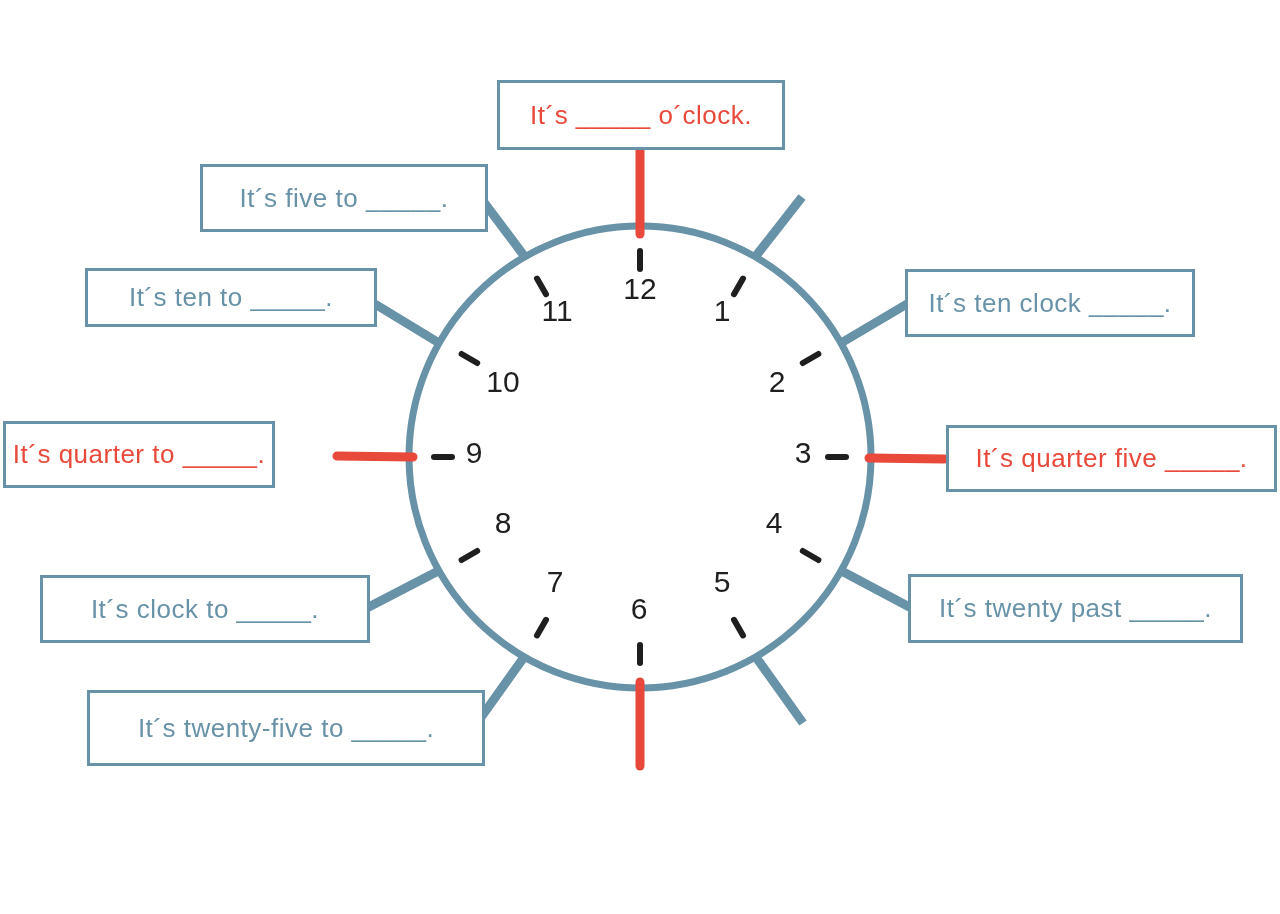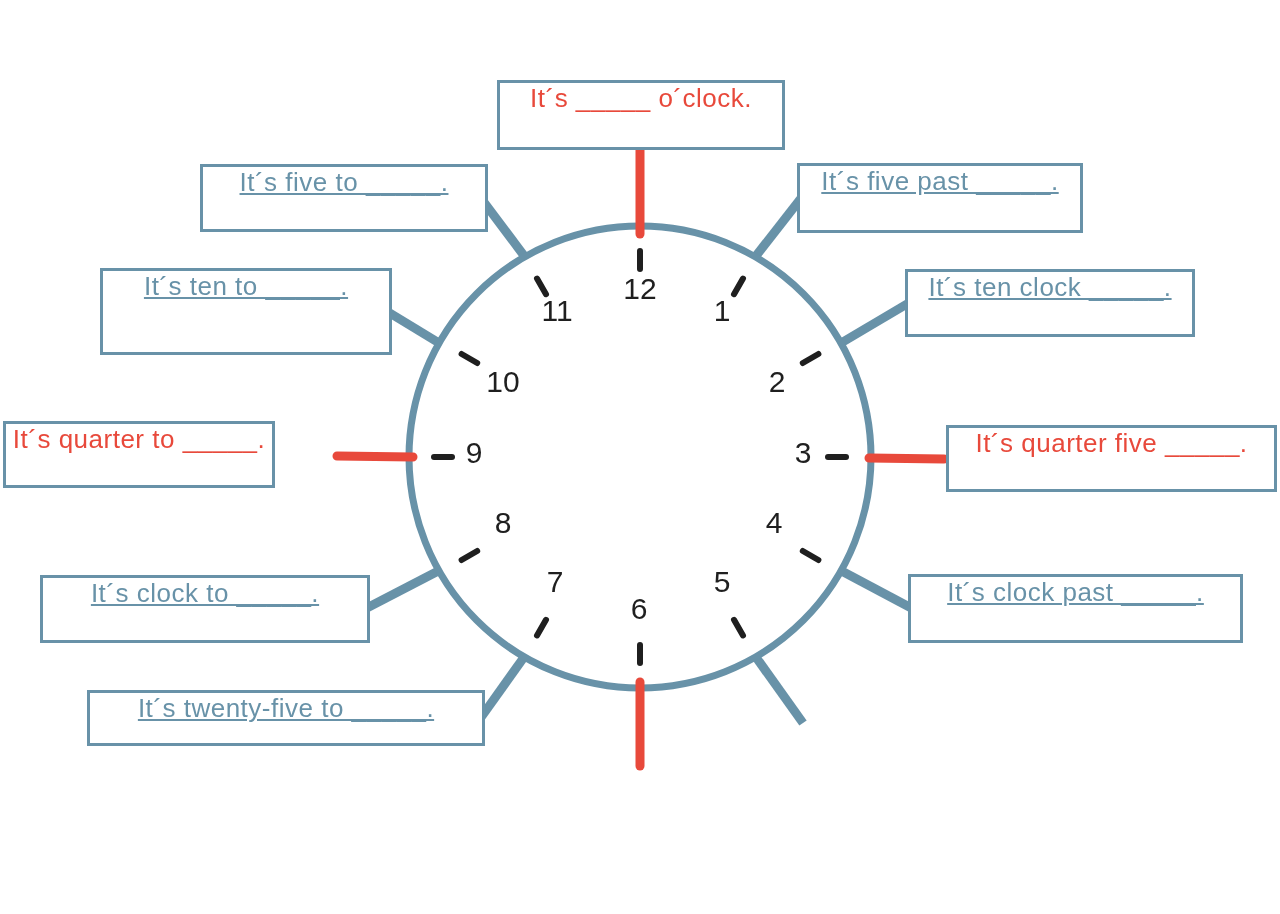--- a/index.html
+++ b/index.html
@@ -26,27 +26,27 @@
     font-family:"Liberation Sans", sans-serif;
     font-size:30px;
     text-anchor:middle;
   }
   .label-box{
     position:absolute;
     box-sizing:border-box;
     background:#ffffff;
     border:3px solid var(--blue);
     display:flex;
-    align-items:flex-start;
+    align-items:center;
     justify-content:center;
     font-size:26px;
     letter-spacing:.5px;
     white-space:nowrap;
   }
-  .label-box.blue{color:var(--blue);text-decoration:underline;}
+  .label-box.blue{color:var(--blue);}
   .label-box.red{color:var(--red);}
 </style>
 </head>
 <body>
 
 <div class="stage">
 
   <svg width="1280" height="914" viewBox="0 0 1280 914">
 
     <line class="conn-blue" x1="480" y1="197" x2="528" y2="261"></line>
@@ -88,41 +88,38 @@
     <text class="num" x="555" y="592">7</text>
     <text class="num" x="503" y="533">8</text>
     <text class="num" x="474" y="463">9</text>
     <text class="num" x="503" y="392">10</text>
     <text class="num" x="557" y="321">11</text>
   </svg>
 
   <div class="label-box red" style="left:497px;top:80px;width:288px;height:70px">
       <span>It´s _____ o´clock.</span>
     </div>
-  <div class="label-box blue" style="left:797px;top:163px;width:286px;height:70px">
-      <span>It´s five past _____.</span>
-    </div>
   <div class="label-box blue" style="left:905px;top:269px;width:290px;height:68px">
       <span>It´s ten clock _____.</span>
     </div>
   <div class="label-box red" style="left:946px;top:425px;width:331px;height:67px">
       <span>It´s quarter five _____.</span>
     </div>
   <div class="label-box blue" style="left:908px;top:574px;width:335px;height:69px">
-      <span>It´s clock past _____.</span>
+      <span>It´s twenty past _____.</span>
     </div>
-  <div class="label-box blue" style="left:87px;top:690px;width:398px;height:56px">
+  <div class="label-box blue" style="left:87px;top:690px;width:398px;height:76px">
       <span>It´s twenty-five to _____.</span>
     </div>
   <div class="label-box blue" style="left:40px;top:575px;width:330px;height:68px">
       <span>It´s clock to _____.</span>
     </div>
   <div class="label-box red" style="left:3px;top:421px;width:272px;height:67px">
       <span>It´s quarter to _____.</span>
     </div>
-  <div class="label-box blue" style="left:100px;top:268px;width:292px;height:87px">
+  <div class="label-box blue" style="left:85px;top:268px;width:292px;height:59px">
       <span>It´s ten to _____.</span>
     </div>
   <div class="label-box blue" style="left:200px;top:164px;width:288px;height:68px">
       <span>It´s five to _____.</span>
     </div>
 
 </div>
 
 </body></html>

